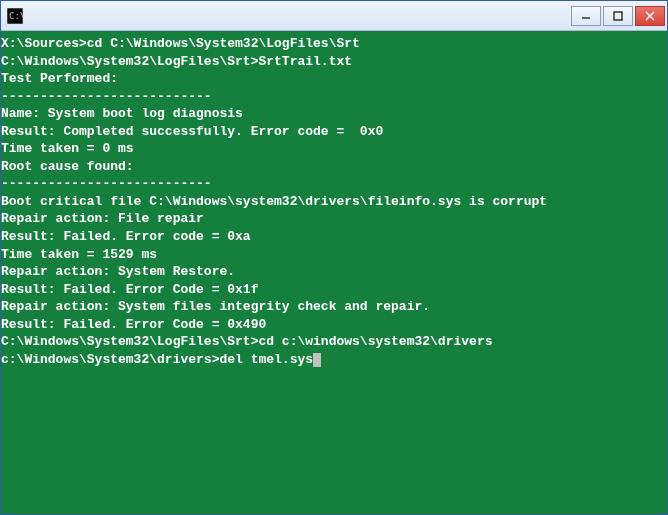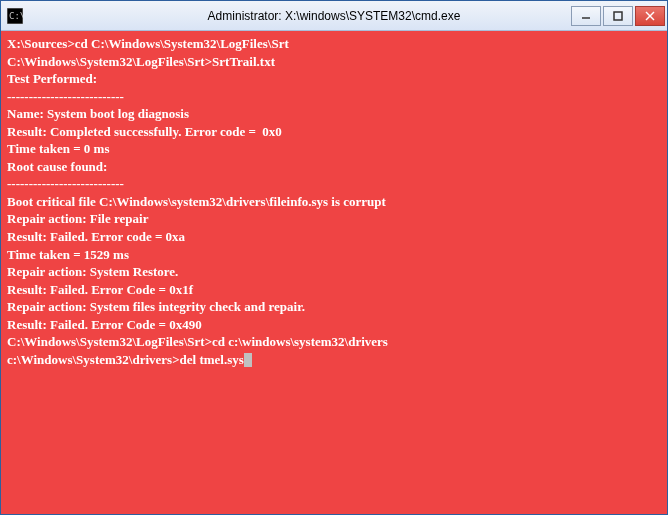--- a/index.html
+++ b/index.html
@@ -84,26 +84,26 @@
       color: #fff;
     }
     
     .win-btn svg {
       width: 10px;
       height: 10px;
     }
     
     .terminal {
       flex: 1;
-      background: #ef4444;
+      background: #15803d;
       color: #fff;
-      font-family: Liberation Serif, serif;
+      font-family: Liberation Mono, monospace;
       font-size: 13px;
       line-height: 1.35;
-      padding: 4px 6px;
+      padding: 4px 0;
       white-space: pre-wrap;
       overflow: hidden;
       font-weight: bold;
     }
     
     .terminal .line {
       display: block;
     }
     
     .cursor {
@@ -123,21 +123,20 @@
 <body>
 
 <div class="window">
   <div class="title-bar">
     <span class="title-icon">
       <svg viewBox="0 0 16 16">
         <rect x="0" y="0" width="16" height="16" fill="#000" stroke="#888" stroke-width="1"></rect>
         <text x="2" y="11" font-size="9" fill="#c0c0c0" font-family="monospace">C:\</text>
       </svg>
     </span>
-    <span class="title-text">Administrator: X:\windows\SYSTEM32\cmd.exe</span>
     <div class="window-controls">
       <div class="win-btn">
         <svg viewBox="0 0 10 10">
             <line x1="1" y1="7" x2="9" y2="7" stroke="#333" stroke-width="1.5"></line>
           </svg>
       </div>
       <div class="win-btn">
         <svg viewBox="0 0 10 10">
             <rect x="1" y="1" width="8" height="8" fill="none" stroke="#333" stroke-width="1.5"></rect>
           </svg>

